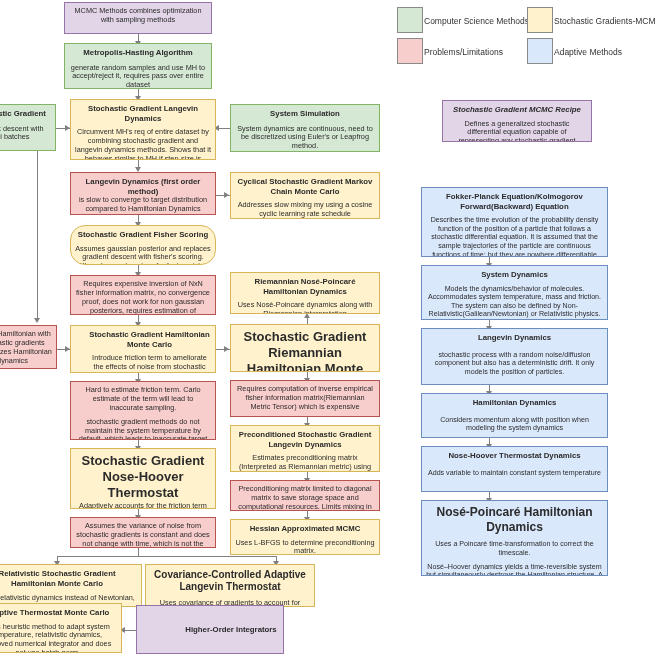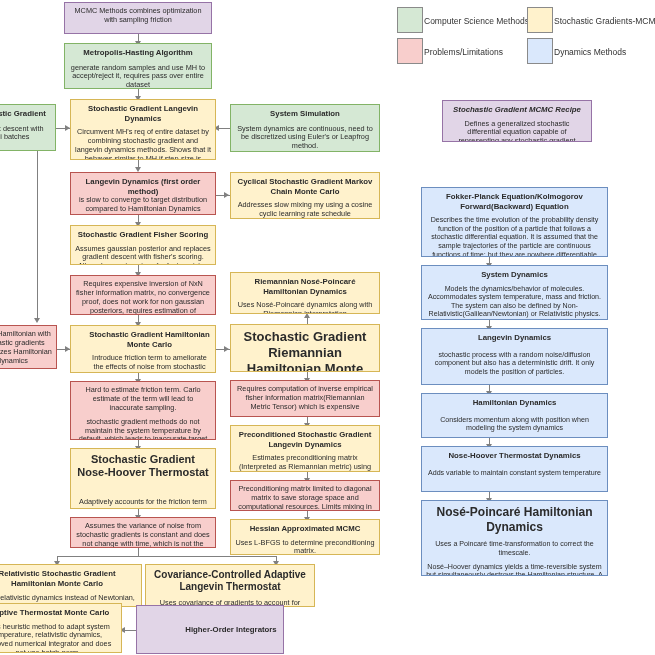--- a/index.html
+++ b/index.html
@@ -47,21 +47,21 @@
 
 <div class="canvas">
 
   <div class="legend-sw cs" style="left:397px;top:7px;"></div>
   <div class="legend-lb" style="left:424px;top:16px;">Computer Science Methods</div>
   <div class="legend-sw sg" style="left:527px;top:7px;"></div>
   <div class="legend-lb" style="left:554px;top:16px;">Stochastic Gradients-MCMC Methods</div>
   <div class="legend-sw prob" style="left:397px;top:38px;"></div>
   <div class="legend-lb" style="left:424px;top:47px;">Problems/Limitations</div>
   <div class="legend-sw phys" style="left:527px;top:38px;"></div>
-  <div class="legend-lb" style="left:554px;top:47px;">Dynamics Methods</div>
+  <div class="legend-lb" style="left:554px;top:47px;">Adaptive Methods</div>
 
   <div class="edge vline" style="left:138px;top:33px;height:10px;"></div>
   <div class="arrow arrow-down" style="left:135px;top:41px;"></div>
 
   <div class="edge vline" style="left:138px;top:89px;height:10px;"></div>
   <div class="arrow arrow-down" style="left:135px;top:96px;"></div>
 
   <div class="edge hline" style="left:56px;top:128px;width:14px;"></div>
   <div class="arrow arrow-right" style="left:65px;top:125px;"></div>
 
@@ -134,21 +134,21 @@
   <div class="edge vline" style="left:489px;top:320px;height:8px;"></div>
   <div class="arrow arrow-down" style="left:486px;top:326px;"></div>
   <div class="edge vline" style="left:489px;top:385px;height:8px;"></div>
   <div class="arrow arrow-down" style="left:486px;top:391px;"></div>
   <div class="edge vline" style="left:489px;top:438px;height:8px;"></div>
   <div class="arrow arrow-down" style="left:486px;top:444px;"></div>
   <div class="edge vline" style="left:489px;top:492px;height:8px;"></div>
   <div class="arrow arrow-down" style="left:486px;top:498px;"></div>
 
   <div class="node purp" style="left:64px;top:2px;width:148px;height:32px;font-size:7.3px;">
-    <span class="bdy">MCMC Methods combines optimization with sampling friction</span>
+    <span class="bdy">MCMC Methods combines optimization with sampling methods</span>
   </div>
 
   <div class="node cs" style="left:64px;top:43px;width:148px;height:46px;font-size:7.3px;">
     <span class="ttl" style="font-size:7.8px;margin-bottom:6px;">Metropolis-Hasting Algorithm</span>
     <span class="bdy">generate random samples and use MH to accept/reject it, requires pass over entire dataset</span>
   </div>
 
   <div class="node cs" style="left:-38px;top:104px;width:94px;height:47px;font-size:7.3px;">
     <span class="ttl" style="font-size:7.8px;margin-bottom:6px;">Stochastic Gradient</span>
     <span class="bdy">gradient descent with mini batches</span>
@@ -167,21 +167,21 @@
   <div class="node prob" style="left:70px;top:172px;width:146px;height:43px;font-size:7.3px;">
     <span class="ttl" style="font-size:7.8px;">Langevin Dynamics (first order method)</span>
     <span class="bdy">is slow to converge to target distribution compared to Hamiltonian Dynamics (second order method) and Step size decay slows mixing rates</span>
   </div>
 
   <div class="node sg" style="left:230px;top:172px;width:150px;height:47px;font-size:7.3px;">
     <span class="ttl" style="font-size:7.8px;margin-bottom:5px;">Cyclical Stochastic Gradient Markov Chain Monte Carlo</span>
     <span class="bdy">Addresses slow mixing my using a cosine cyclic learning rate schedule</span>
   </div>
 
-  <div class="node sg" style="left:70px;top:225px;width:146px;height:40px;font-size:7.3px;">
+  <div class="node sg" style="left:70px;top:225px;width:146px;height:40px;font-size:7.3px;border-radius:15px;">
     <span class="ttl" style="font-size:7.8px;margin-bottom:5px;">Stochastic Gradient Fisher Scoring</span>
     <span class="bdy">Assumes gaussian posterior and replaces gradient descent with fisher's scoring. Allows larger step sizes for faster mixing rate</span>
   </div>
 
   <div class="node prob" style="left:70px;top:275px;width:146px;height:40px;font-size:7.3px;">
     <span class="bdy">Requires expensive inversion of NxN fisher information matrix, no convergence proof, does not work for non gaussian posteriors, requires estimation of symmetric positive definite matrix B (similar to friction)</span>
   </div>
 
   <div class="node sg" style="left:230px;top:272px;width:150px;height:42px;font-size:7.3px;">
     <span class="ttl" style="font-size:7.8px;margin-bottom:5px;">Riemannian Nosé-Poincaré Hamiltonian Dynamics</span>
@@ -211,21 +211,21 @@
     <span class="gap"></span>
     <span class="bdy">stochastic gradient methods do not maintain the system temperature by default, which leads to inaccurate target distribution..</span>
   </div>
 
   <div class="node sg" style="left:230px;top:425px;width:150px;height:47px;font-size:7.3px;">
     <span class="ttl" style="font-size:7.8px;margin-bottom:5px;">Preconditioned Stochastic Gradient Langevin Dynamics</span>
     <span class="bdy">Estimates preconditioning matrix (Interpreted as Riemannian metric) using RMSprop</span>
   </div>
 
   <div class="node sg" style="left:70px;top:448px;width:146px;height:61px;font-size:7.3px;">
-    <span class="ttl" style="font-size:11px;margin-bottom:18px;">Stochastic Gradient Nose-Hoover Thermostat</span>
+    <span class="ttl" style="font-size:13px;margin-bottom:1px;">Stochastic Gradient Nose-Hoover Thermostat</span>
     <span class="bdy">Adaptively accounts for the friction term by introducing a thermostat variable into the system dynamics. The thermostat variable maintains system temperature at a constant value. This results in any additional noise being dissipated.</span>
   </div>
 
   <div class="node prob" style="left:230px;top:480px;width:150px;height:31px;font-size:7.3px;">
     <span class="bdy">Preconditioning matrix limited to diagonal matrix to save storage space and computational resources.  Limits mixing in highly correlated target densities</span>
   </div>
 
   <div class="node sg" style="left:230px;top:519px;width:150px;height:36px;font-size:7.3px;">
     <span class="ttl" style="font-size:7.8px;margin-bottom:5px;">Hessian Approximated MCMC</span>
     <span class="bdy">Uses L-BFGS to determine preconditioning matrix.</span>

